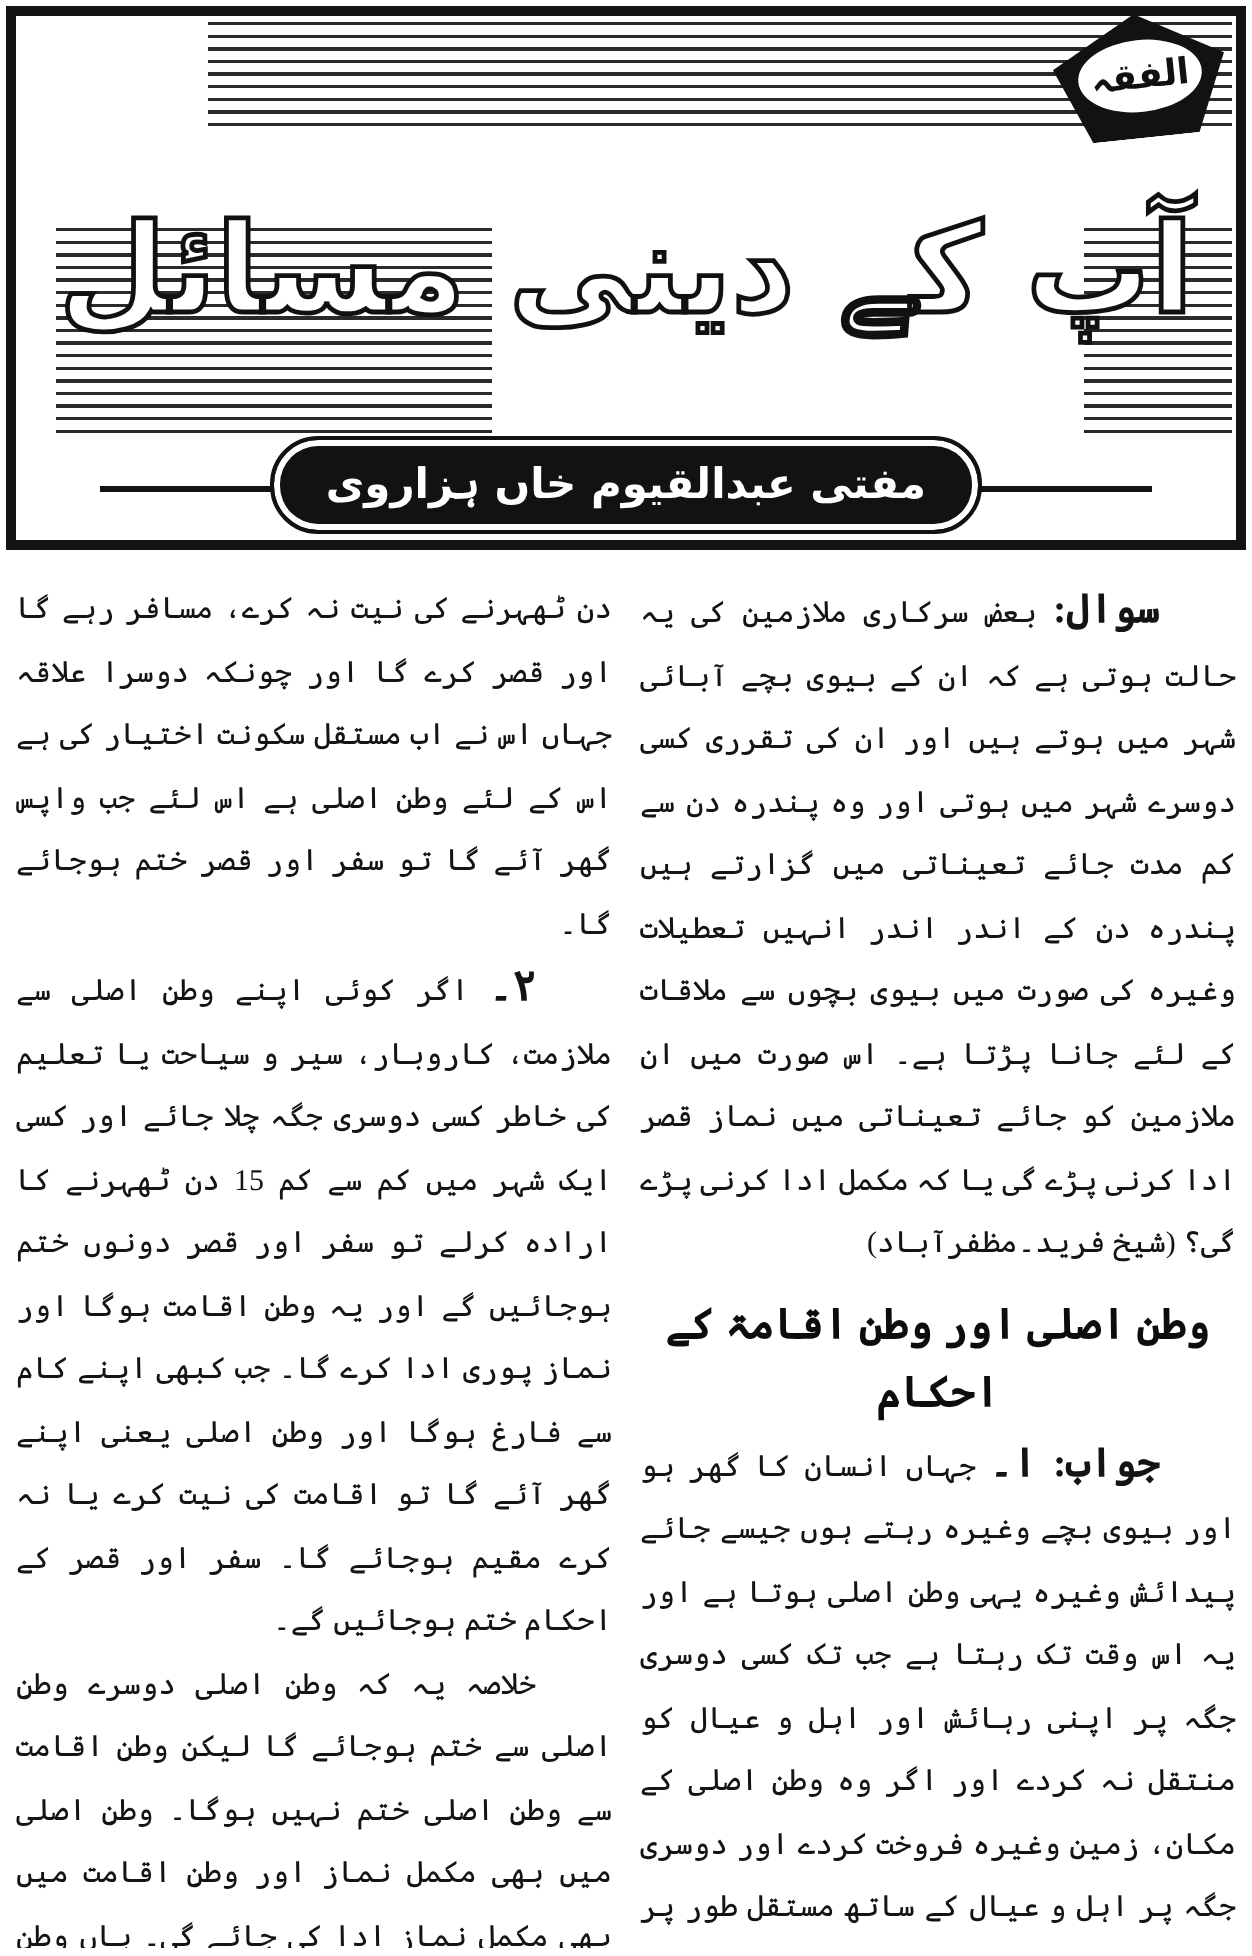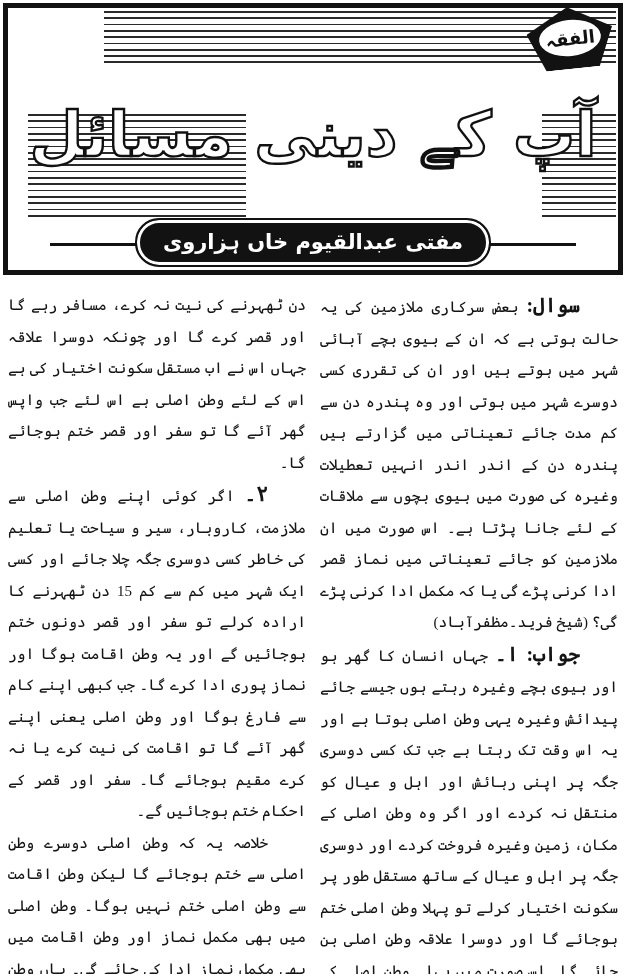--- a/index.html
+++ b/index.html
@@ -94,20 +94,21 @@
     <div class="author-pill">
       <div>مفتی عبدالقیوم خاں ہزاروی</div>
     </div>
   </div>
 
   <div class="article">
 
     <div class="col">
       <p class="indent"><span class="lead">سوال:</span><span> بعض سرکاری ملازمین کی یہ حالت ہوتی ہے کہ ان کے بیوی بچے آبائی شہر میں ہوتے ہیں اور ان کی تقرری کسی دوسرے شہر میں ہوتی اور وہ پندرہ دن سے کم مدت جائے تعیناتی میں گزارتے ہیں پندرہ دن کے اندر اندر انہیں تعطیلات وغیرہ کی صورت میں بیوی بچوں سے ملاقات کے لئے جانا پڑتا ہے۔ اس صورت میں ان ملازمین کو جائے تعیناتی میں نماز قصر ادا کرنی پڑے گی یا کہ مکمل ادا کرنی پڑے گی؟ (شیخ فرید۔مظفرآباد)</span></p>
 
+      <div class="section-heading">وطن اصلی اور وطن اقامۃ کے احکام</div>
 
       <p class="indent"><span class="lead">جواب: ا۔</span><span> جہاں انسان کا گھر ہو اور بیوی بچے وغیرہ رہتے ہوں جیسے جائے پیدائش وغیرہ یہی وطن اصلی ہوتا ہے اور یہ اس وقت تک رہتا ہے جب تک کسی دوسری جگہ پر اپنی رہائش اور اہل و عیال کو منتقل نہ کردے اور اگر وہ وطنِ اصلی کے مکان، زمین وغیرہ فروخت کردے اور دوسری جگہ پر اہل و عیال کے ساتھ مستقل طور پر سکونت اختیار کرلے تو پہلا وطنِ اصلی ختم ہوجائے گا اور دوسرا علاقہ وطنِ اصلی بن جائے گا۔ اس صورت میں پہلے وطنِ اصلی کی طرف بھی جانا ہو تو آدمی مسافر ہی رہے گا۔ جیسے کسی اور علاقے کی طرف سفر کر جائے جب تک 15</span></p>
     </div>
 
     <div class="col">
       <p>دن ٹھہرنے کی نیت نہ کرے، مسافر رہے گا اور قصر کرے گا اور چونکہ دوسرا علاقہ جہاں اس نے اب مستقل سکونت اختیار کی ہے اس کے لئے وطنِ اصلی ہے اس لئے جب واپس گھر آئے گا تو سفر اور قصر ختم ہوجائے گا۔</p>
 
       <p class="indent"><span class="lead">۲۔</span><span>   اگر کوئی اپنے وطنِ اصلی سے ملازمت، کاروبار، سیر و سیاحت یا تعلیم کی خاطر کسی دوسری جگہ چلا جائے اور کسی ایک شہر میں کم سے کم 15 دن ٹھہرنے کا ارادہ کرلے تو سفر اور قصر دونوں ختم ہوجائیں گے اور یہ وطنِ اقامت ہوگا اور نماز پوری ادا کرے گا۔ جب کبھی اپنے کام سے فارغ ہوگا اور وطنِ اصلی یعنی اپنے گھر آئے گا تو اقامت کی نیت کرے یا نہ کرے مقیم ہوجائے گا۔ سفر اور قصر کے احکام ختم ہوجائیں گے۔</span></p>
 
       <p class="indent">خلاصہ یہ کہ وطنِ اصلی دوسرے وطنِ اصلی سے ختم ہوجائے گا لیکن وطنِ اقامت سے وطنِ اصلی ختم نہیں ہوگا۔ وطنِ اصلی میں بھی مکمل نماز اور وطنِ اقامت میں بھی مکمل نماز ادا کی جائے گی۔ ہاں وطنِ اقامت دوسرے وطنِ اقامت یا وطنِ اصلی سے ختم ہوجاتا ہے۔ چاہے یہ صورت ملازمین کو پیش آئے، سیر و سیاحت والوں کو پیش آئے، تاجروں کو پیش آئے یا کسی اور کو پیش آئے۔ یہی بات الفقہ الاسلامی وادلتہ میں بھی درج ہے اس میں بیان ہے۔</p>

